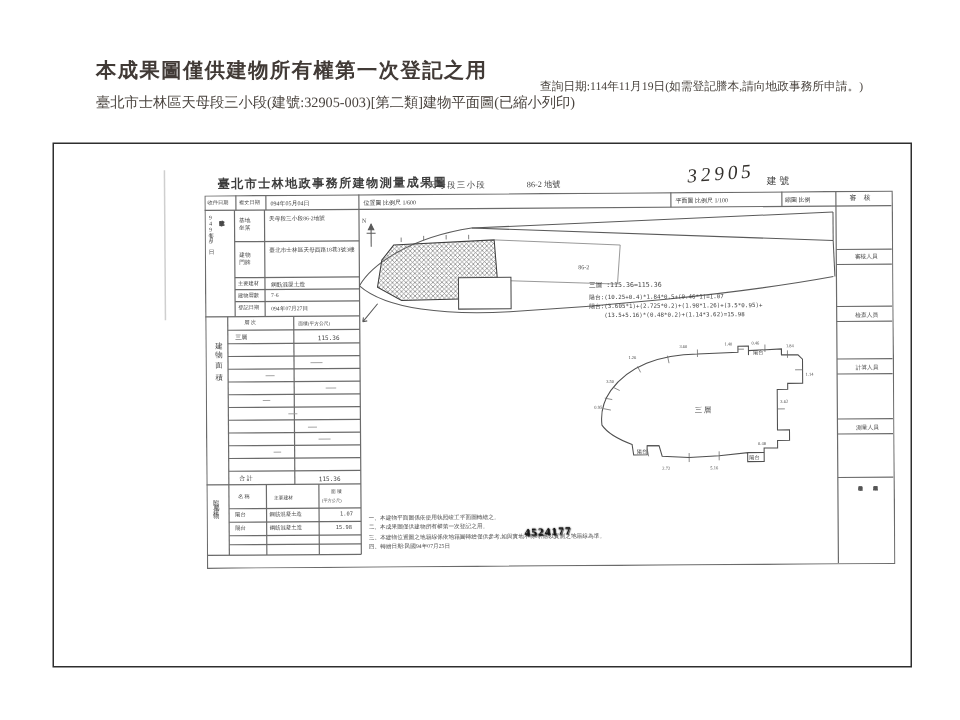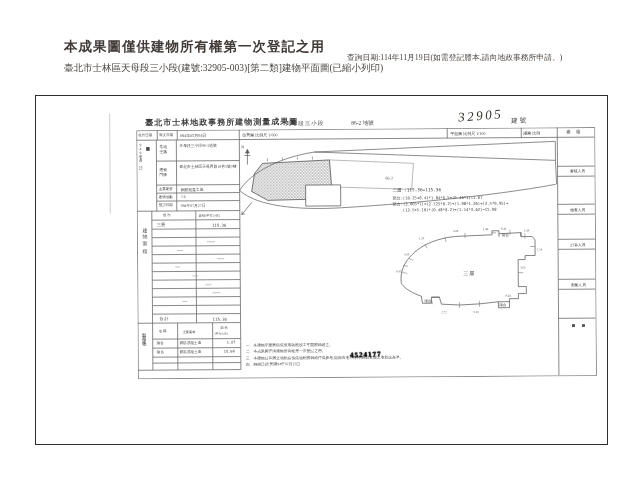--- a/index.html
+++ b/index.html
@@ -4,21 +4,21 @@
 <style>
   html,body{margin:0;padding:0;}
   body{width:640px;height:480px;background:#ffffff;overflow:hidden;position:relative;
        font-family:"Liberation Serif","DejaVu Serif",serif;color:#333;}
   .abs{position:absolute;}
   .t{position:absolute;white-space:nowrap;color:#3a3a3a;}
   .wrap{white-space:normal;}
   .vert{writing-mode:vertical-rl;text-orientation:upright;}
   #sys-title{left:64px;top:38px;font-size:13.5px;font-weight:bold;letter-spacing:1px;color:#413a36;}
   #subtitle{left:64px;top:62px;font-size:9.5px;color:#4a443f;}
-  #query-note{left:347px;top:52px;font-size:7.8px;color:#4a443f;}
+  #query-note{left:360px;top:52px;font-size:7.8px;color:#4a443f;}
   #frame{left:35px;top:95px;width:571px;height:348px;border:1.5px solid #2e2e2e;background:#fff;}
   #scan{left:0;top:0;width:640px;height:480px;transform:rotate(-0.4deg);}
   .doc{color:#3d3d3d;}
   .mono{font-family:"DejaVu Sans Mono",monospace;}
   .cellhead{font-size:3.5px;color:#444;}
   .noteline{font-size:3.8px;color:#4a4a4a;overflow:hidden;}
   #stamp{font-weight:bold;font-size:7px;letter-spacing:1px;color:#161616;
          text-shadow:0 0 1px #000,0.6px 0.6px 0.8px #222;transform:rotate(-2deg);}
   svg text{fill:#4a4a4a;}
 </style>

